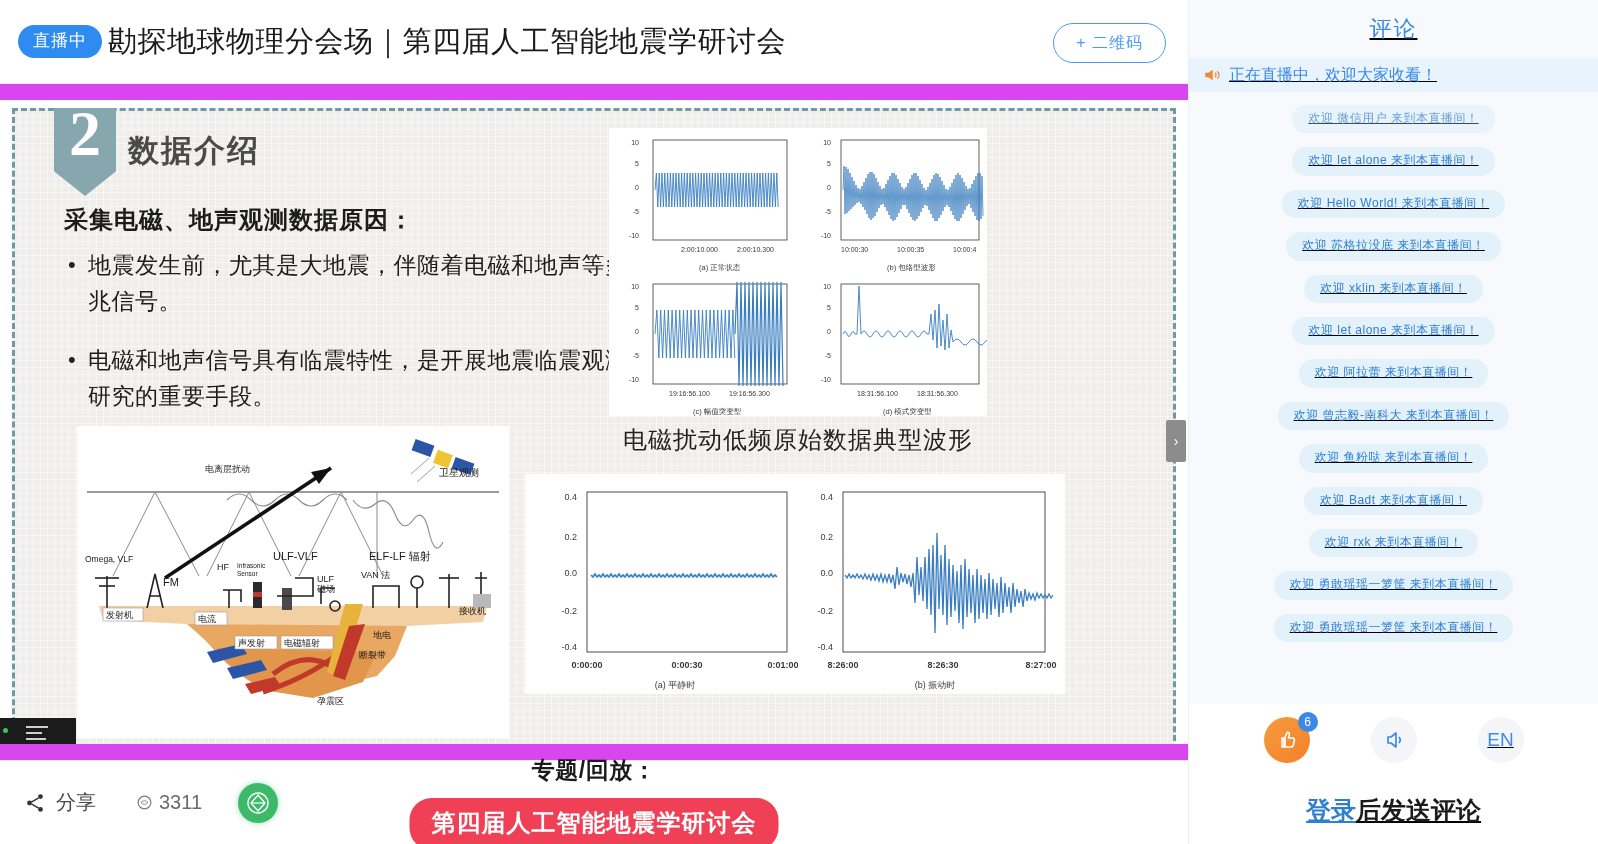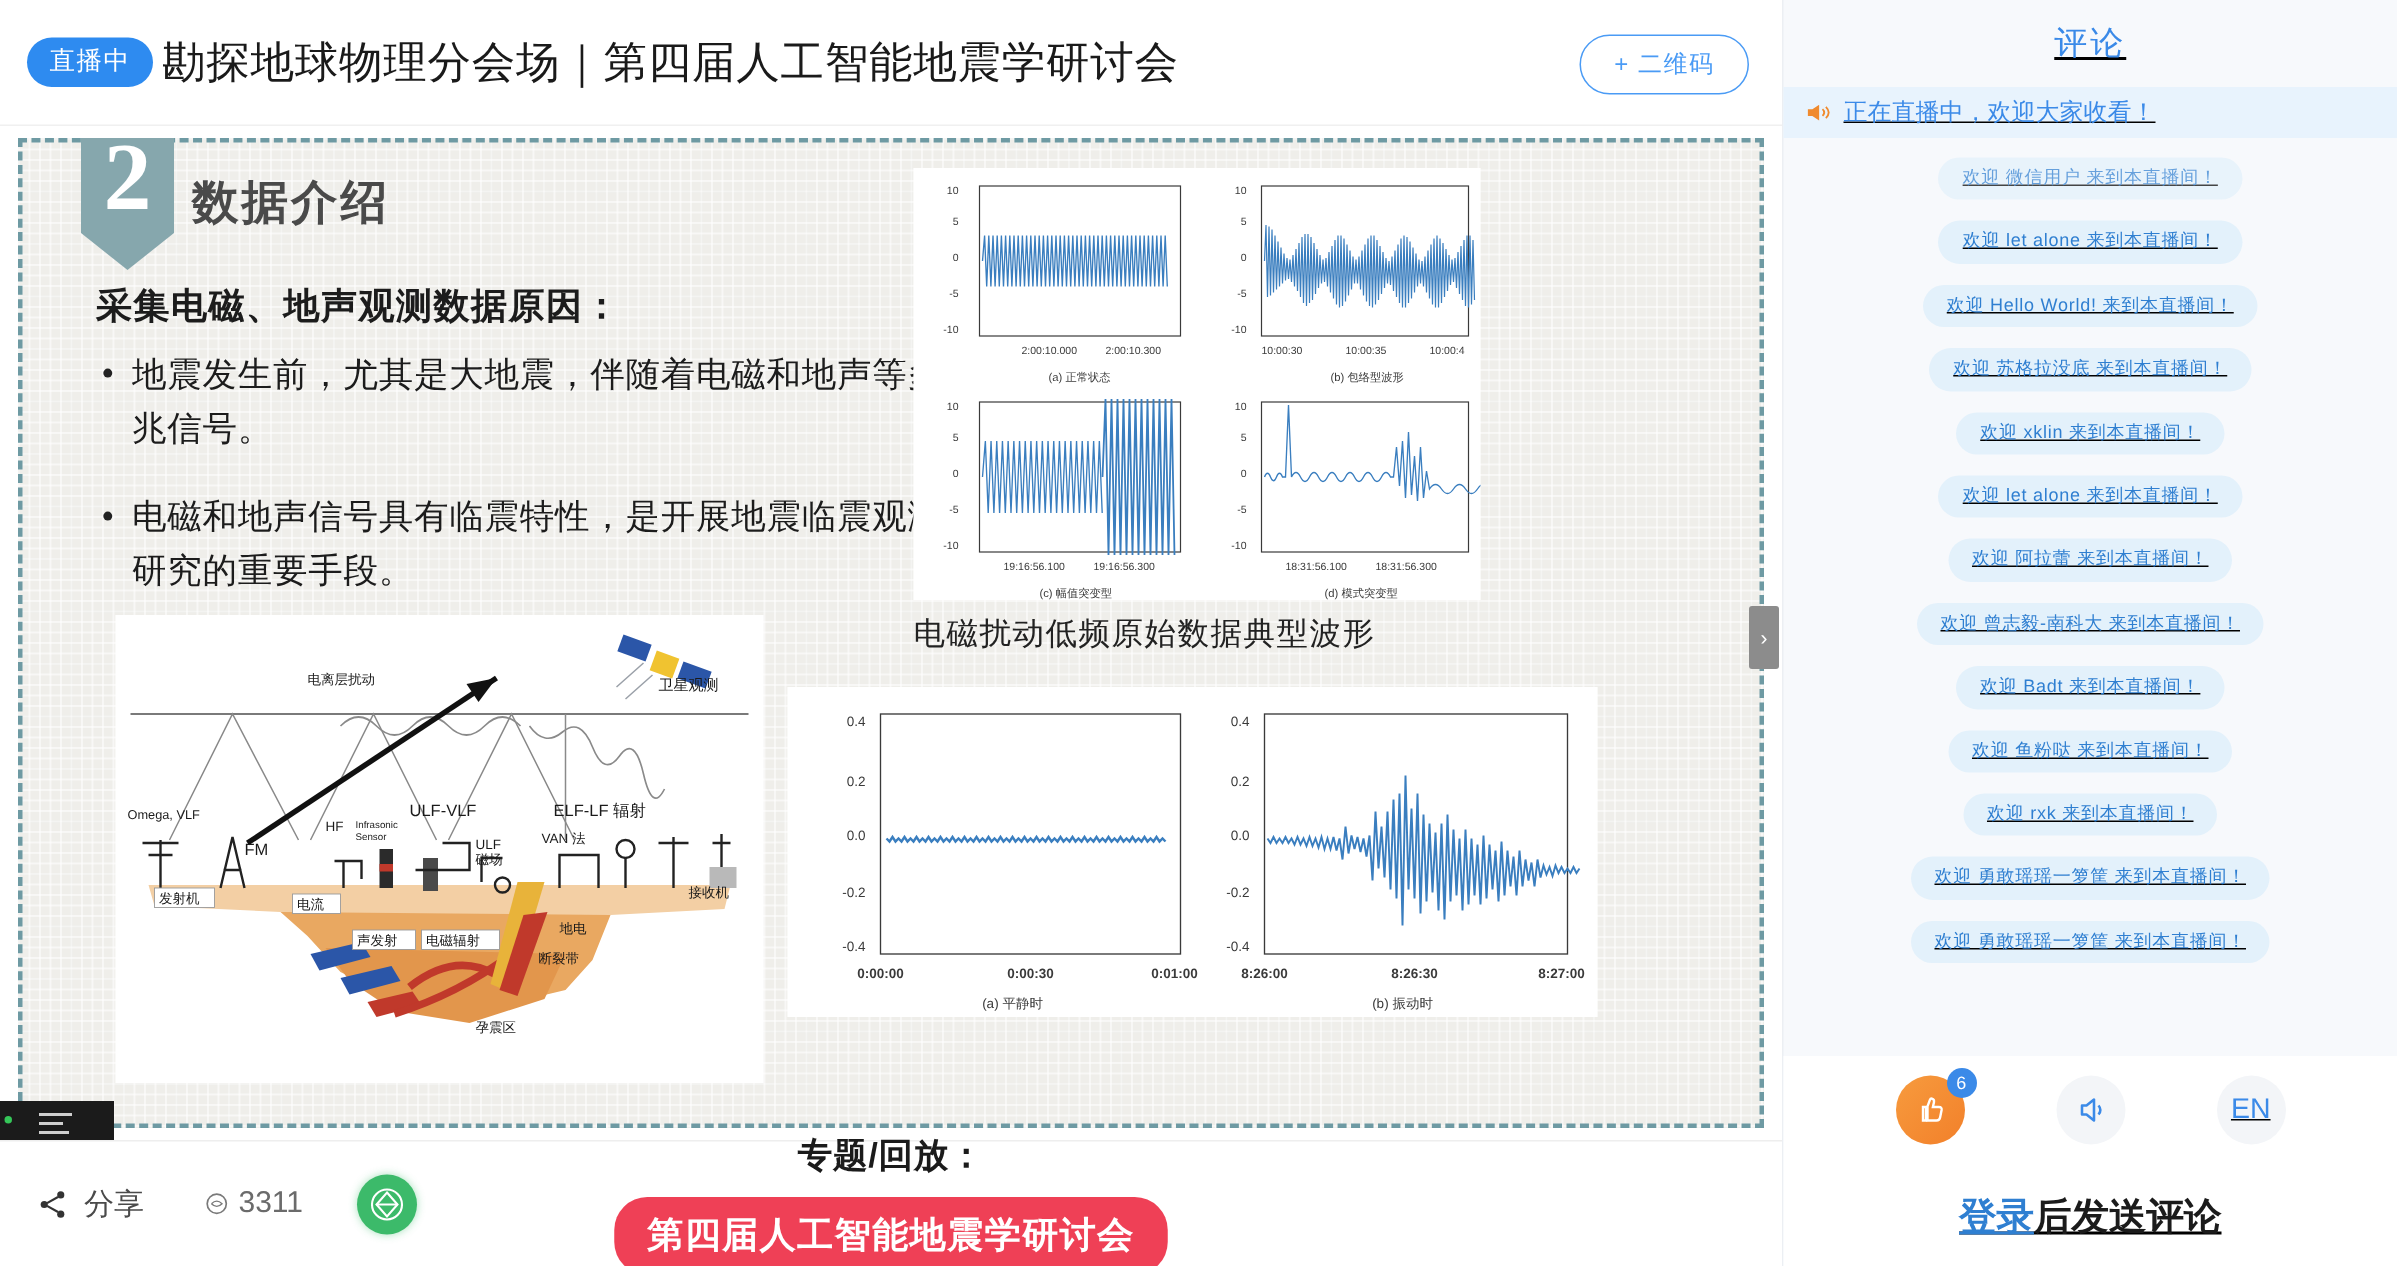--- a/index.html
+++ b/index.html
@@ -5,21 +5,21 @@
   * { box-sizing: border-box; margin: 0; padding: 0; }
   html, body {
     width: 1598px; height: 844px;
     overflow: hidden;
     font-family: "Liberation Sans", "DejaVu Sans", sans-serif;
     background: #ffffff;
   }
   .app { position: relative; width: 1598px; height: 844px; display: flex; }
 
   
-  .left-col { position: relative; width: 1188px; height: 844px; background: #a21caf; display: flex; flex-direction: column; }
+  .left-col { position: relative; width: 1188px; height: 844px; background: #d946ef; display: flex; flex-direction: column; gap: 16px; }
 
   
   .header { position: relative; height: 84px; flex: 0 0 84px; background: #ffffff; display: flex; align-items: center; padding: 0 18px; border-bottom: 1px solid #f0f0f0; }
   .live-badge {
     background: #2e8bf0; color: #fff; border-radius: 18px;
     font-size: 17px; padding: 7px 15px 9px; letter-spacing: 1px; line-height: 1;
     white-space: nowrap;
   }
   .conf-title {
     margin-left: 6px; font-size: 29px; color: #1a1a1a; font-weight: 500;
@@ -74,21 +74,21 @@
   .bullet .dot { width: 20px; flex: 0 0 20px; font-size: 22px; color: #222; line-height: 1.55; }
   .bullet .btxt { font-size: 23px; color: #1c1c1c; line-height: 1.55; letter-spacing: 0.5px; }
 
   
   .diagram { position: absolute; left: 65px; top: 318px; width: 432px; height: 312px; background: #ffffff; }
   .diagram svg { display: block; width: 100%; height: 100%; }
 
   
   .fig-top { position: absolute; left: 597px; top: 20px; width: 378px; height: 288px; background:#fff; }
   .fig-top svg, .fig-bot svg { display:block; width:100%; height:100%; }
-  .fig-top-cap { position: absolute; left: 597px; top: 316px; width: 378px; text-align: left; font-size: 21px; color: #222; letter-spacing: 1px; }
+  .fig-top-cap { position: absolute; left: 597px; top: 316px; width: 378px; text-align: center; font-size: 24px; color: #222; letter-spacing: 1px; }
   .fig-bot { position: absolute; left: 513px; top: 366px; width: 540px; height: 220px; background:#fff; }
   .fig-bot-cap { position: absolute; left: 513px; top: 592px; width: 540px; text-align: center; font-size: 22px; color: #222; letter-spacing: 1px; }
 
   
   .slide-next {
     position: absolute; right: -10px; top: 312px; width: 20px; height: 42px;
     background: #8c8c8c; color:#fff; display:flex; align-items:center; justify-content:center;
     font-size: 14px; cursor:pointer; border-radius: 2px;
   }
   
@@ -456,24 +456,24 @@
       <div class="cm-row">
           <div class="cm-bubble">欢迎 let alone 来到本直播间！</div>
         </div>
       <div class="cm-row">
           <div class="cm-bubble">欢迎 阿拉蕾 来到本直播间！</div>
         </div>
       <div class="cm-row">
           <div class="cm-bubble">欢迎 曾志毅-南科大 来到本直播间！</div>
         </div>
       <div class="cm-row">
+          <div class="cm-bubble">欢迎 鱼粉哒 来到本直播间！</div>
+        </div>
+      <div class="cm-row">
           <div class="cm-bubble">欢迎 Badt 来到本直播间！</div>
-        </div>
-      <div class="cm-row">
-          <div class="cm-bubble">欢迎 鱼粉哒 来到本直播间！</div>
         </div>
       <div class="cm-row">
           <div class="cm-bubble">欢迎 rxk 来到本直播间！</div>
         </div>
       <div class="cm-row">
           <div class="cm-bubble">欢迎 勇敢瑶瑶一箩筐 来到本直播间！</div>
         </div>
       <div class="cm-row">
           <div class="cm-bubble">欢迎 勇敢瑶瑶一箩筐 来到本直播间！</div>
         </div>

